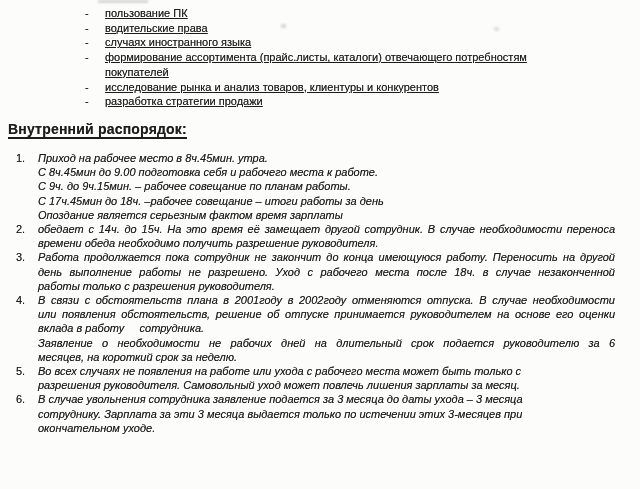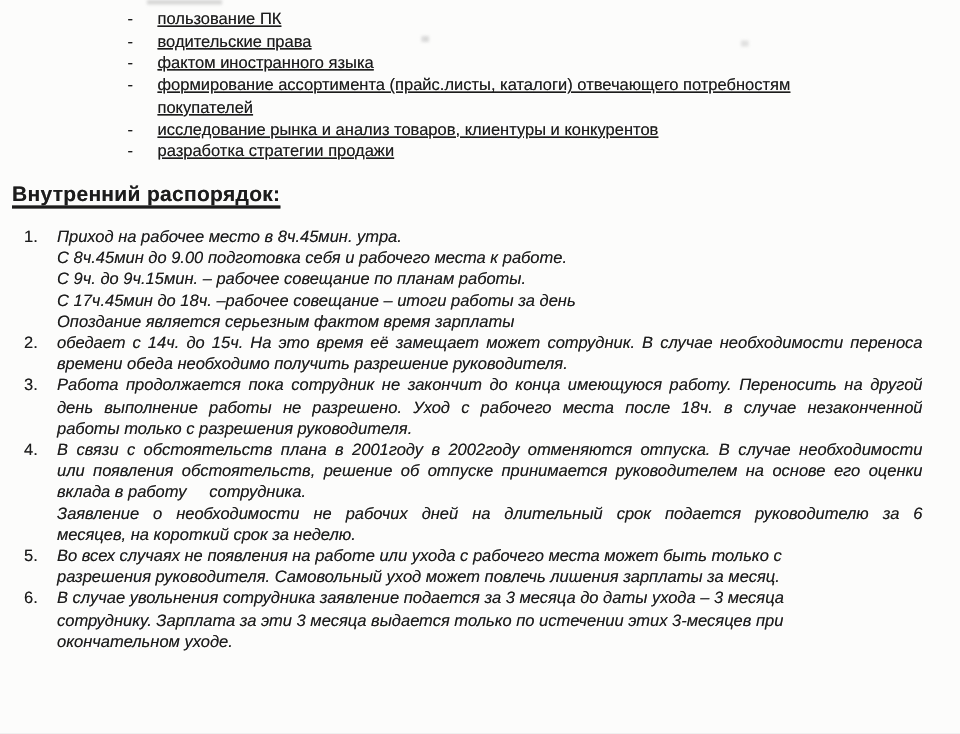--- a/index.html
+++ b/index.html
@@ -51,21 +51,21 @@
     </div>
     <div class="req-item">
       <span class="req-dash">-</span>
       <div class="req-lines">
           <div>водительские права</div>
         </div>
     </div>
     <div class="req-item">
       <span class="req-dash">-</span>
       <div class="req-lines">
-          <div>фактом иностранного языка</div>
+          <div>случаях иностранного языка</div>
         </div>
     </div>
     <div class="req-item">
       <span class="req-dash">-</span>
       <div class="req-lines">
         <div>формирование ассортимента (прайс.листы, каталоги) отвечающего потребностям</div>
         <div>покупателей</div>
       </div>
     </div>
     <div class="req-item">
@@ -93,21 +93,21 @@
         <div>С 8ч.45мин до 9.00 подготовка себя и рабочего места к работе.</div>
         <div>С 9ч. до 9ч.15мин. – рабочее совещание по планам работы.</div>
         <div>С 17ч.45мин до 18ч. –рабочее совещание – итоги работы за день</div>
         <div>Опоздание является серьезным фактом время зарплаты</div>
       </div>
     </div>
 
     <div class="rule">
       <span class="rule-num">2.</span>
       <div class="rule-body">
-        <div class="jl">обедает с 14ч. до 15ч. На это время её замещает может сотрудник. В случае необходимости переноса</div>
+        <div class="jl">обедает с 14ч. до 15ч. На это время её замещает другой сотрудник. В случае необходимости переноса</div>
         <div>времени обеда необходимо получить разрешение руководителя.</div>
       </div>
     </div>
 
     <div class="rule">
       <span class="rule-num">3.</span>
       <div class="rule-body">
         <div class="jl">Работа продолжается пока сотрудник не закончит до конца имеющуюся работу. Переносить на другой</div>
         <div class="jl">день выполнение работы не разрешено. Уход с рабочего места после 18ч. в случае незаконченной</div>
         <div>работы только с разрешения руководителя.</div>

